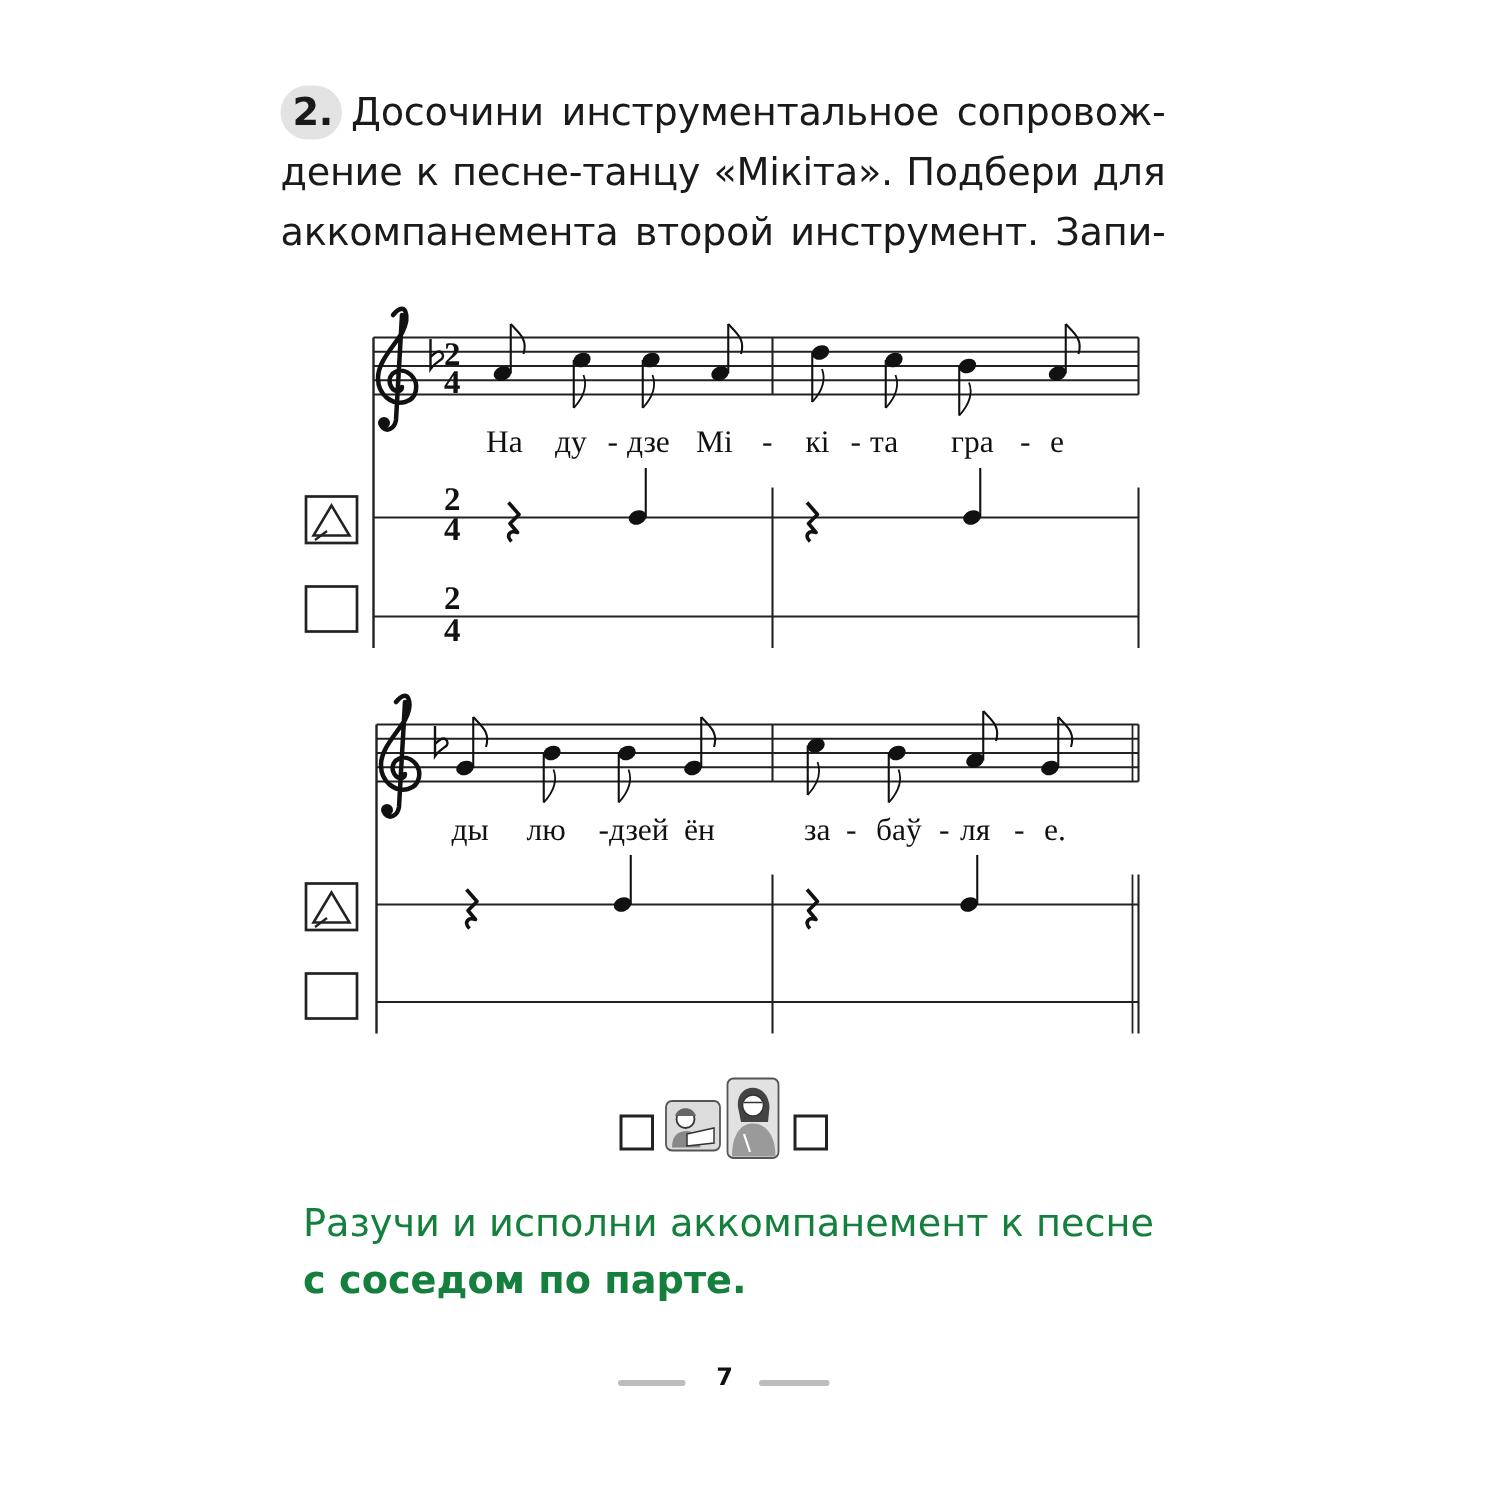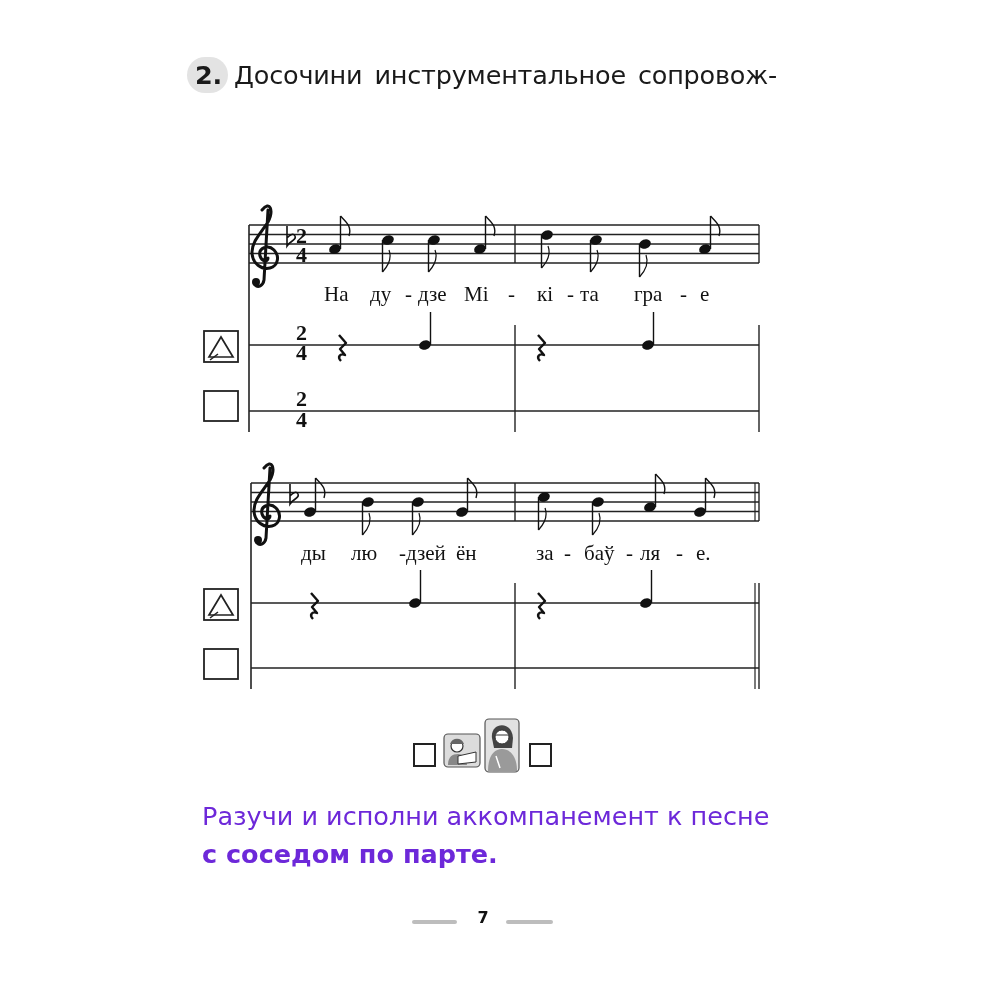--- a/index.html
+++ b/index.html
@@ -14,21 +14,21 @@
   .task .badge {
     display: inline-block; background: #e3e3e3; border-radius: 18px;
     padding: 0 6px 0 8px; margin-right: 6px; font-weight: bold; line-height: 36px;
   }
   .task .line { display: block; text-align-last: justify; white-space: nowrap; }
   .task .line.last { text-align-last: left; }
 
   .outro {
     position: absolute; left: 202px; top: 797px; width: 562px;
     font-family: "DejaVu Sans", sans-serif; font-size: 25.5px; line-height: 38px;
-    color: #6d28d9;
+    color: #15803d;
   }
   .outro .line { display: block; text-align-last: justify; white-space: nowrap; }
   .outro .line.last { text-align-last: left; font-weight: bold; }
 
   svg.score { position: absolute; left: 0; top: 0; }
   .lyric { font-family: "Liberation Serif", serif; font-size: 21px; fill: #111; }
 
   .footer {
     position: absolute; top: 906px; left: 0; width: 1000px; height: 30px;
   }
@@ -38,20 +38,22 @@
     font-family: "DejaVu Sans", sans-serif; font-weight: bold; font-size: 16px; color: #111;
   }
 </style>
 </head>
 <body>
 
 <div class="page">
 
   <div class="task">
     <span class="line"><span class="badge">2.</span><span>Досочини инструментальное сопровож-</span></span>
+    <span class="line">дение к песне-танцу «Мікіта». Подбери для</span>
+    <span class="line">аккомпанемента второй инструмент. Запи-</span>
   </div>
 
   <svg class="score" width="1000" height="1000" viewBox="0 0 1000 1000">
     <defs>
 
       <g id="clef">
         <path d="M0,-30 C8,-40 12,-30 6,-18 C-2,-6 -10,2 -10,12 C-10,24 0,30 8,28 C16,26 18,16 12,10 C6,4 -4,8 -2,16 C0,22 6,22 6,18 M6,-30 L2,40 C1,46 -4,48 -7,45" fill="none" stroke="#111" stroke-width="3" stroke-linecap="round"></path>
         <circle cx="-6" cy="42" r="4" fill="#111"></circle>
       </g>
       <g id="flat">

